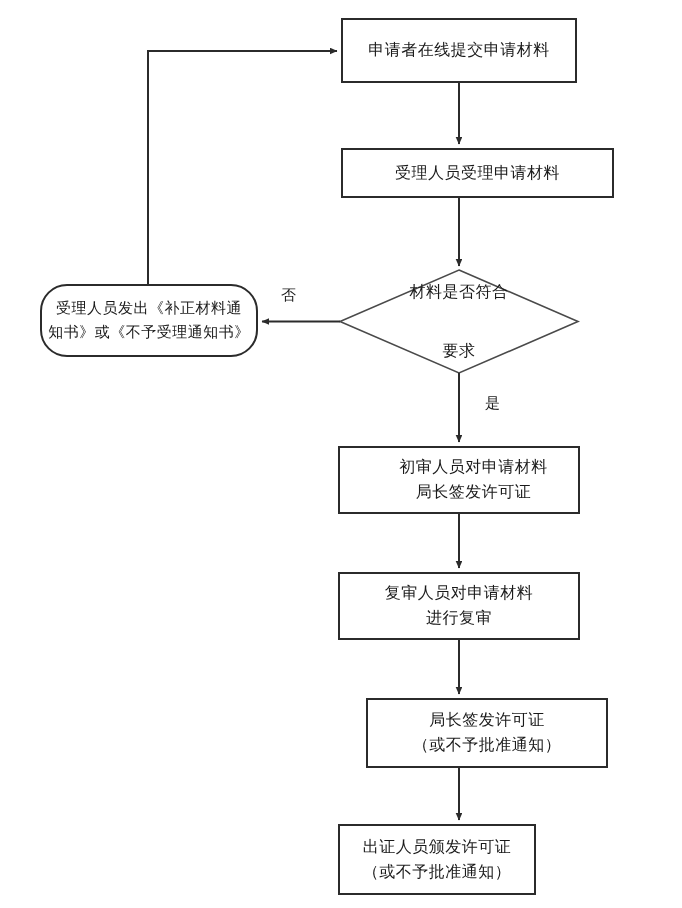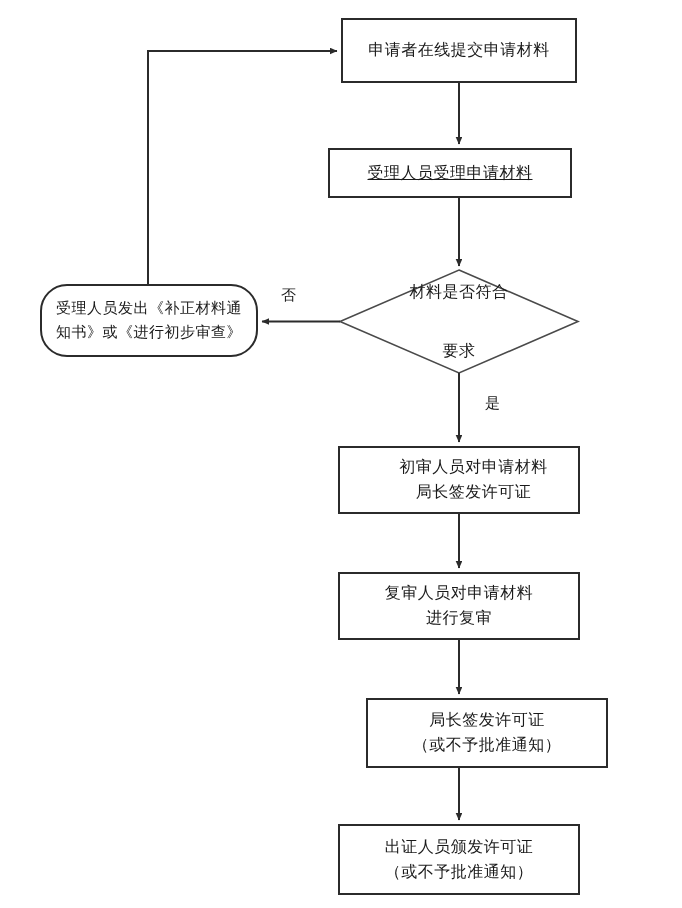--- a/index.html
+++ b/index.html
@@ -88,50 +88,50 @@
 
     <line x1="459" y1="640" x2="459" y2="694" stroke="#2b2b2b" stroke-width="2" marker-end="url(#arrow)"></line>
 
     <line x1="459" y1="768" x2="459" y2="820" stroke="#2b2b2b" stroke-width="2" marker-end="url(#arrow)"></line>
   </svg>
 
   <div class="node process" style="left:341px; top:18px; width:236px; height:65px;">
     <span class="line">申请者在线提交申请材料</span>
   </div>
 
-  <div class="node process" style="left:328px; top:148px; width:244px; height:50px;text-decoration:underline;">
+  <div class="node process" style="left:341px; top:148px; width:273px; height:50px;">
     <span class="line">受理人员受理申请材料</span>
   </div>
 
   <div class="node decision" style="left:340px; top:270px; width:238px; height:103px;gap:34px;">
     <span class="line">材料是否符合</span>
     <span class="line">要求</span>
   </div>
 
   <div class="node process" style="left:40px; top:284px; width:218px; height:73px; font-size:15px;border-radius:27px;">
     <span class="line">受理人员发出《补正材料通</span>
-    <span class="line">知书》或《进行初步审查》</span>
+    <span class="line">知书》或《不予受理通知书》</span>
   </div>
 
   <div class="node process" style="left:338px; top:446px; width:242px; height:68px;padding-left:29px;">
     <span class="line">初审人员对申请材料</span>
     <span class="line">局长签发许可证</span>
   </div>
 
   <div class="node process" style="left:338px; top:572px; width:242px; height:68px;">
     <span class="line">复审人员对申请材料</span>
     <span class="line">进行复审</span>
   </div>
 
   <div class="node process" style="left:338px; top:698px; width:242px; height:70px;margin-left:28px;">
     <span class="line">局长签发许可证</span>
     <span class="line">（或不予批准通知）</span>
   </div>
 
-  <div class="node process" style="left:338px; top:824px; width:242px; height:71px;">
+  <div class="node process" style="left:338px; top:824px; width:198px; height:71px;">
     <span class="line">出证人员颁发许可证</span>
     <span class="line">（或不予批准通知）</span>
   </div>
 
   <div class="edge-label" style="left:281px; top:286px;">否</div>
 
   <div class="edge-label" style="left:485px; top:394px;">是</div>
 
 </div>
 

